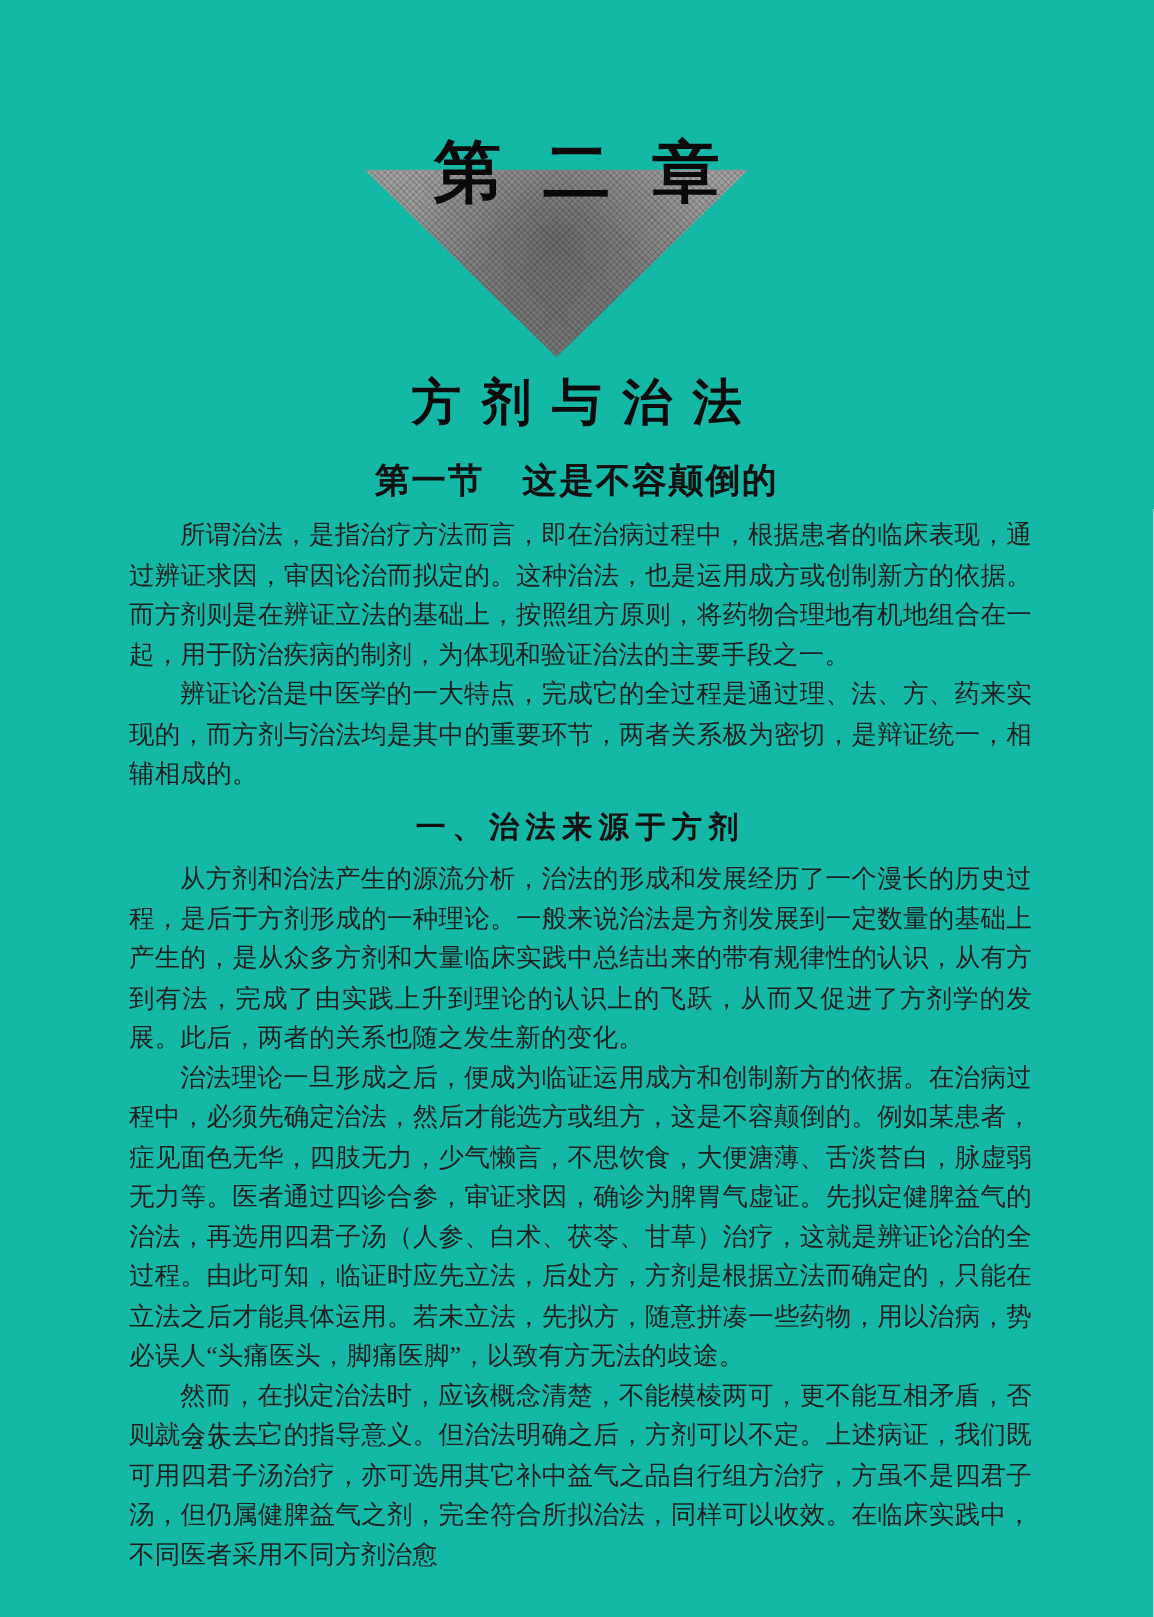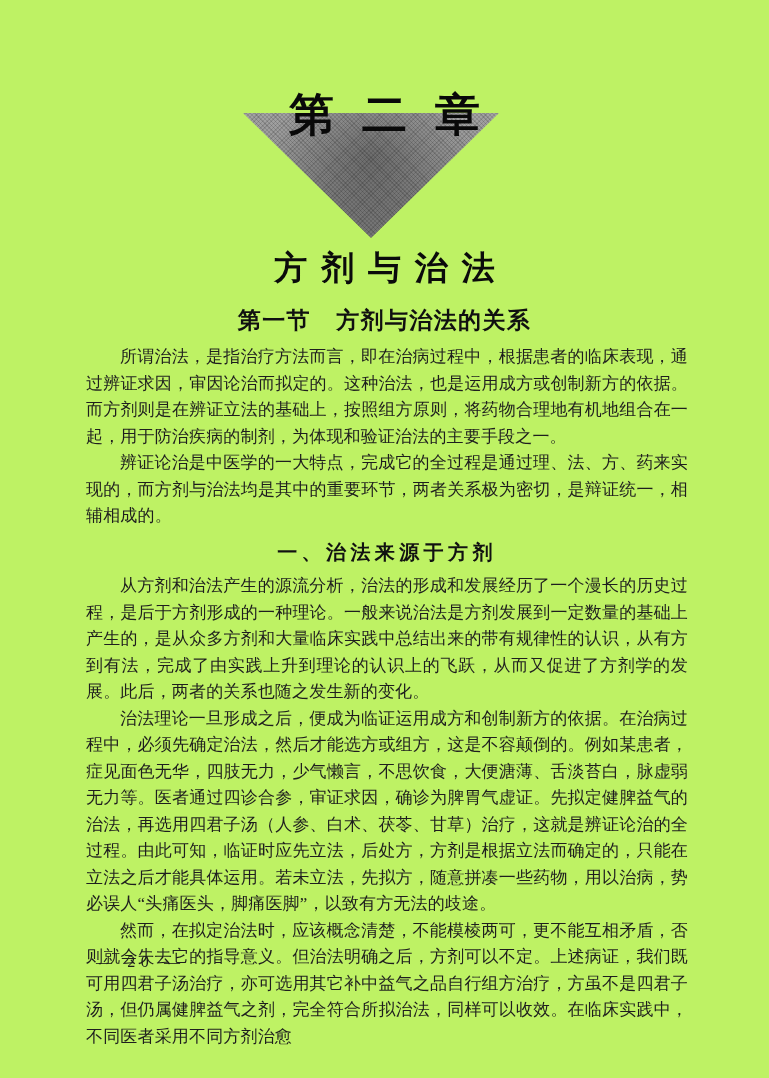--- a/index.html
+++ b/index.html
@@ -6,21 +6,21 @@
 
   html, body {
     background: #ffffff;
   }
 
   .page {
     position: relative;
     width: 769px;
     height: 1078px;
     margin: 0 auto;
-    background: #bef264;
+    background: #14b8a6;
     color: #1c1c1c;
     font-family: "Liberation Serif", "DejaVu Serif", serif;
     overflow: hidden;
   }
 
   
   .chapter-banner {
     position: absolute;
     top: 85px;
     left: 0;
@@ -130,21 +130,21 @@
 <div class="page">
 
   <div class="chapter-banner">
     <div class="triangle"></div>
     <div class="chapter-label">第二章</div>
   </div>
 
   <div class="book-title">方剂与治法</div>
 
   <div class="section-heading">
-    <span>第一节</span><span class="sec-gap"></span><span>方剂与治法的关系</span>
+    <span>第一节</span><span class="sec-gap"></span><span>这是不容颠倒的</span>
   </div>
 
   <div class="body-text">
 
     <p>所谓治法，是指治疗方法而言，即在治病过程中，根据患者的临床表现，通过辨证求因，审因论治而拟定的。这种治法，也是运用成方或创制新方的依据。而方剂则是在辨证立法的基础上，按照组方原则，将药物合理地有机地组合在一起，用于防治疾病的制剂，为体现和验证治法的主要手段之一。</p>
 
     <p>辨证论治是中医学的一大特点，完成它的全过程是通过理、法、方、药来实现的，而方剂与治法均是其中的重要环节，两者关系极为密切，是辩证统一，相辅相成的。</p>
 
     <div class="subsection-heading">一、治法来源于方剂</div>
 

